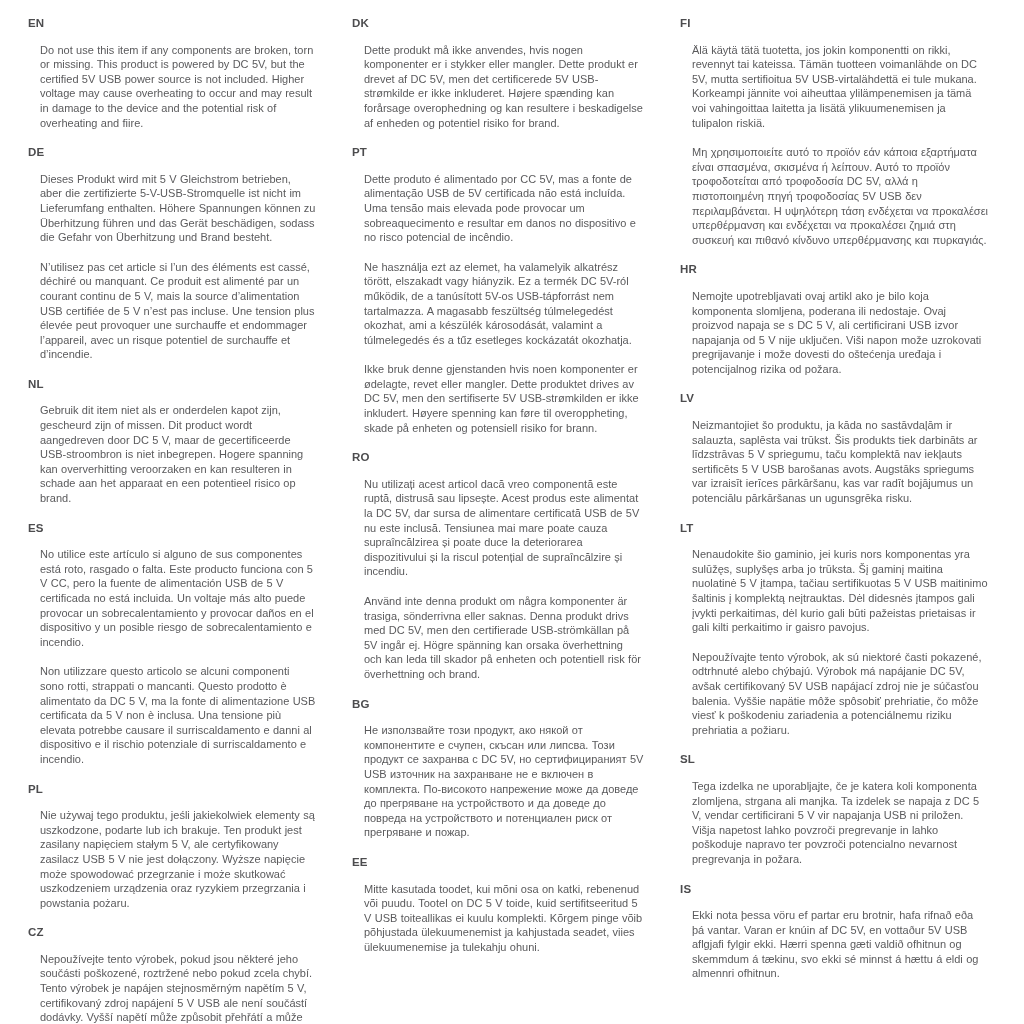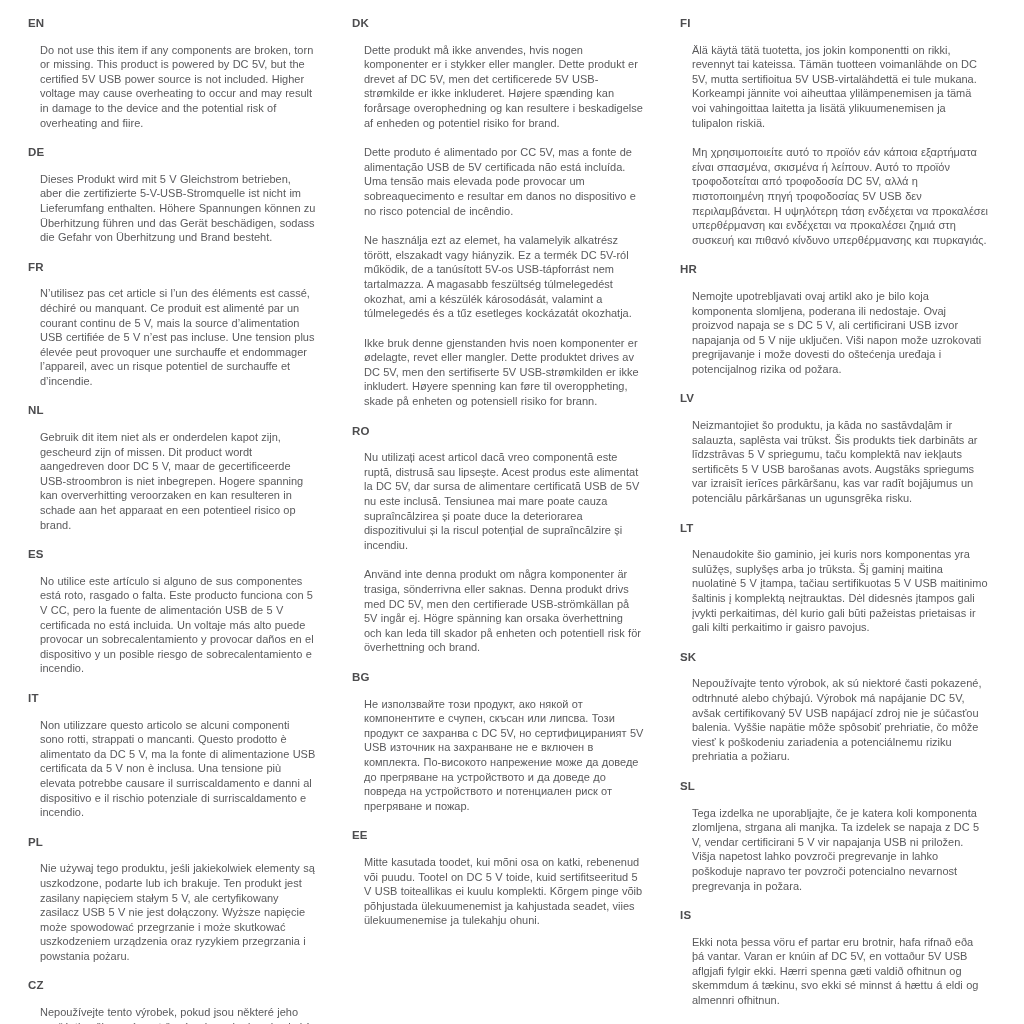--- a/index.html
+++ b/index.html
@@ -52,51 +52,50 @@
     <div class="col">
       <section class="section">
         <h3 class="lang">EN</h3>
         <p class="text">Do not use this item if any components are broken, torn or missing. This product is powered by DC 5V, but the certified 5V USB power source is not included. Higher voltage may cause overheating to occur and may result in damage to the device and the potential risk of overheating and fiire.</p>
       </section>
       <section class="section">
         <h3 class="lang">DE</h3>
         <p class="text">Dieses Produkt wird mit 5 V Gleichstrom betrieben, aber die zertifizierte 5-V-USB-Stromquelle ist nicht im Lieferumfang enthalten. Höhere Spannungen können zu Überhitzung führen und das Gerät beschädigen, sodass die Gefahr von Überhitzung und Brand besteht.</p>
       </section>
       <section class="section">
-        <h3 class="lang">FR</h3>
         <p class="text">N’utilisez pas cet article si l’un des éléments est cassé, déchiré ou manquant. Ce produit est alimenté par un courant continu de 5 V, mais la source d’alimentation USB certifiée de 5 V n’est pas incluse. Une tension plus élevée peut provoquer une surchauffe et endommager l’appareil, avec un risque potentiel de surchauffe et d’incendie.</p>
       </section>
       <section class="section">
         <h3 class="lang">NL</h3>
         <p class="text">Gebruik dit item niet als er onderdelen kapot zijn, gescheurd zijn of missen. Dit product wordt aangedreven door DC 5 V, maar de gecertificeerde USB-stroombron is niet inbegrepen. Hogere spanning kan oververhitting veroorzaken en kan resulteren in schade aan het apparaat en een potentieel risico op brand.</p>
       </section>
       <section class="section">
         <h3 class="lang">ES</h3>
         <p class="text">No utilice este artículo si alguno de sus componentes está roto, rasgado o falta. Este producto funciona con 5 V CC, pero la fuente de alimentación USB de 5 V certificada no está incluida. Un voltaje más alto puede provocar un sobrecalentamiento y provocar daños en el dispositivo y un posible riesgo de sobrecalentamiento e incendio.</p>
       </section>
       <section class="section">
-        <h3 class="lang">IT</h3>
         <p class="text">Non utilizzare questo articolo se alcuni componenti sono rotti, strappati o mancanti. Questo prodotto è alimentato da DC 5 V, ma la fonte di alimentazione USB certificata da 5 V non è inclusa. Una tensione più elevata potrebbe causare il surriscaldamento e danni al dispositivo e il rischio potenziale di surriscaldamento e incendio.</p>
       </section>
       <section class="section">
         <h3 class="lang">PL</h3>
         <p class="text">Nie używaj tego produktu, jeśli jakiekolwiek elementy są uszkodzone, podarte lub ich brakuje. Ten produkt jest zasilany napięciem stałym 5 V, ale certyfikowany zasilacz USB 5 V nie jest dołączony. Wyższe napięcie może spowodować przegrzanie i może skutkować uszkodzeniem urządzenia oraz ryzykiem przegrzania i powstania pożaru.</p>
       </section>
       <section class="section">
         <h3 class="lang">CZ</h3>
         <p class="text">Nepoužívejte tento výrobek, pokud jsou některé jeho součásti poškozené, roztržené nebo pokud zcela chybí. Tento výrobek je napájen stejnosměrným napětím 5 V, certifikovaný zdroj napájení 5 V USB ale není součástí dodávky. Vyšší napětí může způsobit přehřátí a může mít za následek poškození zařízení a vést k potenciálnímu riziku přehřátí a požáru.</p>
       </section>
     </div>
 
     <div class="col">
       <section class="section">
         <h3 class="lang">DK</h3>
         <p class="text">Dette produkt må ikke anvendes, hvis nogen komponenter er i stykker eller mangler. Dette produkt er drevet af DC 5V, men det certificerede 5V USB-strømkilde er ikke inkluderet. Højere spænding kan forårsage overophedning og kan resultere i beskadigelse af enheden og potentiel risiko for brand.</p>
       </section>
       <section class="section">
+        <h3 class="lang">PT</h3>
         <p class="text">Dette produto é alimentado por CC 5V, mas a fonte de alimentação USB de 5V certificada não está incluída. Uma tensão mais elevada pode provocar um sobreaquecimento e resultar em danos no dispositivo e no risco potencial de incêndio.</p>
       </section>
       <section class="section">
         <p class="text">Ne használja ezt az elemet, ha valamelyik alkatrész törött, elszakadt vagy hiányzik. Ez a termék DC 5V-ról működik, de a tanúsított 5V-os USB-tápforrást nem tartalmazza. A magasabb feszültség túlmelegedést okozhat, ami a készülék károsodását, valamint a túlmelegedés és a tűz esetleges kockázatát okozhatja.</p>
       </section>
       <section class="section">
         <p class="text">Ikke bruk denne gjenstanden hvis noen komponenter er ødelagte, revet eller mangler. Dette produktet drives av DC 5V, men den sertifiserte 5V USB-strømkilden er ikke inkludert. Høyere spenning kan føre til overoppheting, skade på enheten og potensiell risiko for brann.</p>
       </section>
       <section class="section">
         <h3 class="lang">RO</h3>
@@ -129,21 +128,20 @@
       </section>
       <section class="section">
         <h3 class="lang">LV</h3>
         <p class="text">Neizmantojiet šo produktu, ja kāda no sastāvdaļām ir salauzta, saplēsta vai trūkst. Šis produkts tiek darbināts ar līdzstrāvas 5 V spriegumu, taču komplektā nav iekļauts sertificēts 5 V USB barošanas avots. Augstāks spriegums var izraisīt ierīces pārkāršanu, kas var radīt bojājumus un potenciālu pārkāršanas un ugunsgrēka risku.</p>
       </section>
       <section class="section">
         <h3 class="lang">LT</h3>
         <p class="text">Nenaudokite šio gaminio, jei kuris nors komponentas yra sulūžęs, suplyšęs arba jo trūksta. Šį gaminį maitina nuolatinė 5 V įtampa, tačiau sertifikuotas 5 V USB maitinimo šaltinis į komplektą neįtrauktas. Dėl didesnės įtampos gali įvykti perkaitimas, dėl kurio gali būti pažeistas prietaisas ir gali kilti perkaitimo ir gaisro pavojus.</p>
       </section>
       <section class="section">
-        <h3 class="lang">SK</h3>
         <p class="text">Nepoužívajte tento výrobok, ak sú niektoré časti pokazené, odtrhnuté alebo chýbajú. Výrobok má napájanie DC 5V, avšak certifikovaný 5V USB napájací zdroj nie je súčasťou balenia. Vyššie napätie môže spôsobiť prehriatie, čo môže viesť k poškodeniu zariadenia a potenciálnemu riziku prehriatia a požiaru.</p>
       </section>
       <section class="section">
         <h3 class="lang">SL</h3>
         <p class="text">Tega izdelka ne uporabljajte, če je katera koli komponenta zlomljena, strgana ali manjka. Ta izdelek se napaja z DC 5 V, vendar certificirani 5 V vir napajanja USB ni priložen. Višja napetost lahko povzroči pregrevanje in lahko poškoduje napravo ter povzroči potencialno nevarnost pregrevanja in požara.</p>
       </section>
       <section class="section">
         <h3 class="lang">IS</h3>
         <p class="text">Ekki nota þessa vöru ef partar eru brotnir, hafa rifnað eða þá vantar. Varan er knúin af DC 5V, en vottaður 5V USB aflgjafi fylgir ekki. Hærri spenna gæti valdið ofhitnun og skemmdum á tækinu, svo ekki sé minnst á hættu á eldi og almennri ofhitnun.</p>
       </section>

